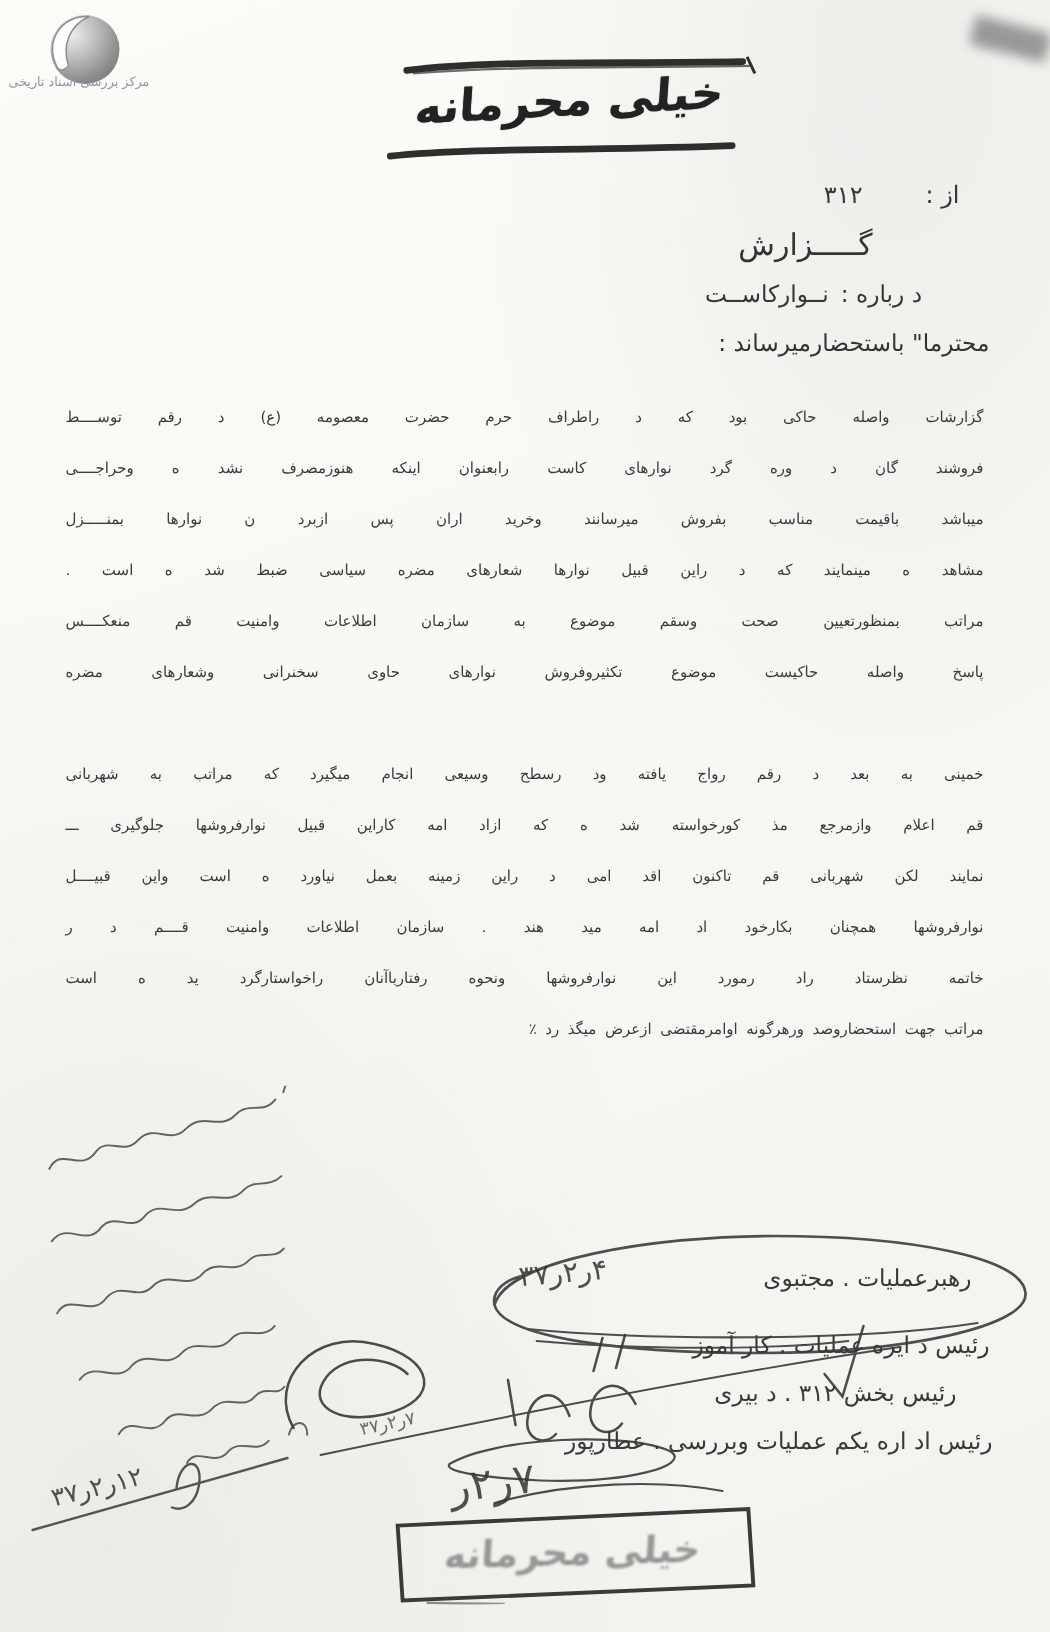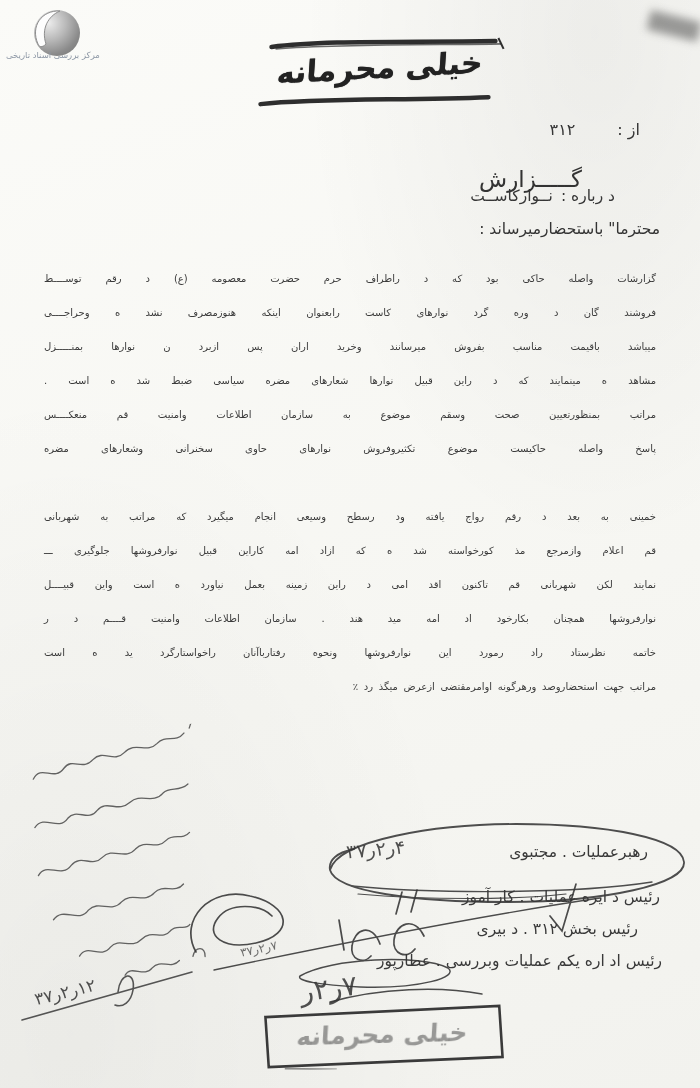--- a/index.html
+++ b/index.html
@@ -31,21 +31,21 @@
   
   .top-stamp { left:256px; top:34px; width:252px; height:80px; transform:rotate(-1deg); }
   .top-stamp-text { position:absolute; left:6px; top:16px; width:236px; text-align:center;
     font-size:30px; font-weight:bold; color:#222;
     transform:skewX(-7deg) rotate(-2deg); letter-spacing:1px; text-shadow:0 0 .7px #333; }
 
   
   .h-row { display:flex; direction:rtl; align-items:baseline; font-size:16px; color:#363636; }
   .from-row { top:120px; right:60px; }
   .from-row .val { margin-right:42px; letter-spacing:7px; }
-  .doc-title { top:166px; right:118px; font-size:23px; color:#333; letter-spacing:.5px; }
+  .doc-title { top:151px; right:118px; font-size:20px; color:#333; letter-spacing:.5px; }
   .subject-row { top:187px; right:85px; font-size:15.5px; }
   .subject-row .val { margin-right:8px; }
   .salutation { top:220px; right:40px; font-size:15.5px; color:#333; }
 
   
   .bodyline { right:44px; width:612px; font-size:10px; line-height:26px; color:#3b3b3b;
     text-align:justify; text-align-last:justify; word-spacing:2.5px; letter-spacing:.2px; }
   .bodyline.short { text-align-last:right; }
 
   

